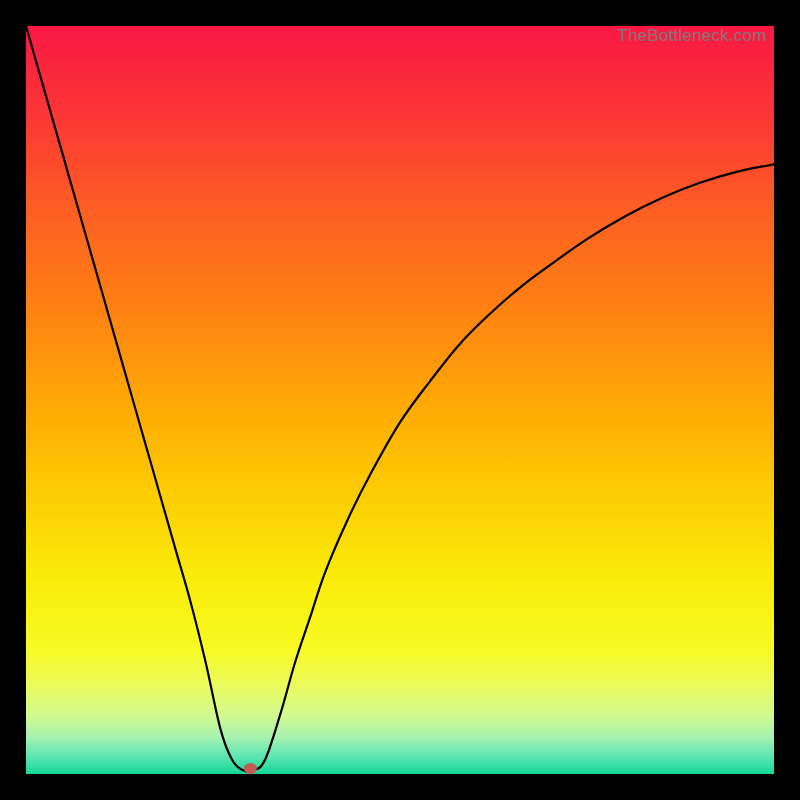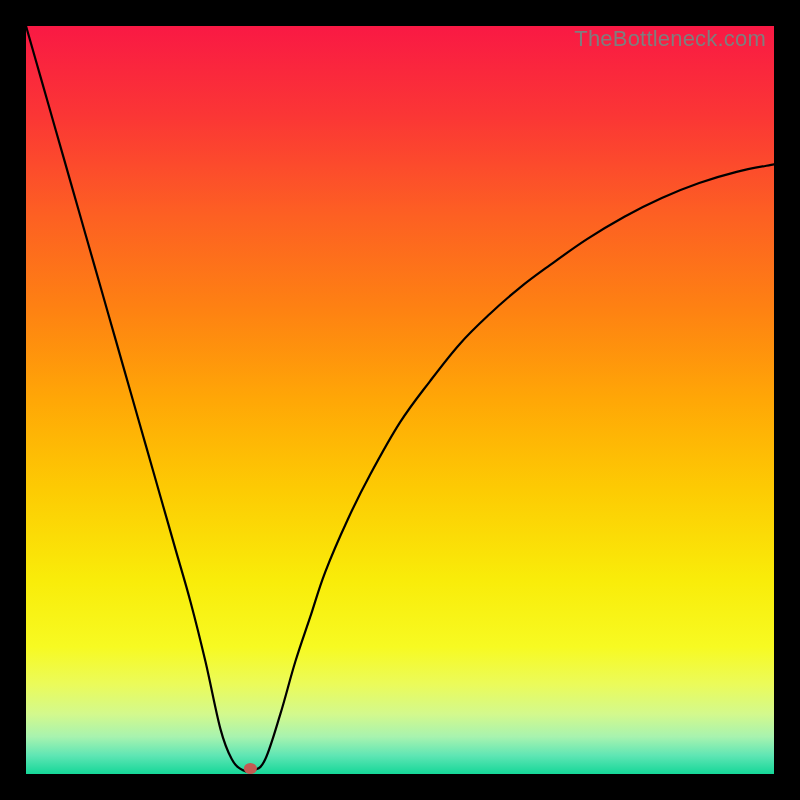--- a/index.html
+++ b/index.html
@@ -23,21 +23,21 @@
     top: 26px;
     width: 748px;
     height: 748px;
     overflow: hidden;
   }
   .watermark {
     position: absolute;
     top: 0px;
     right: 8px;
     color: #7e7e7e;
-    font-size: 22px;
+    font-size: 17px;
     font-weight: 400;
     letter-spacing: 0.2px;
     z-index: 5;
     user-select: none;
   }
   svg {
     display: block;
   }
 </style>
 </head>

